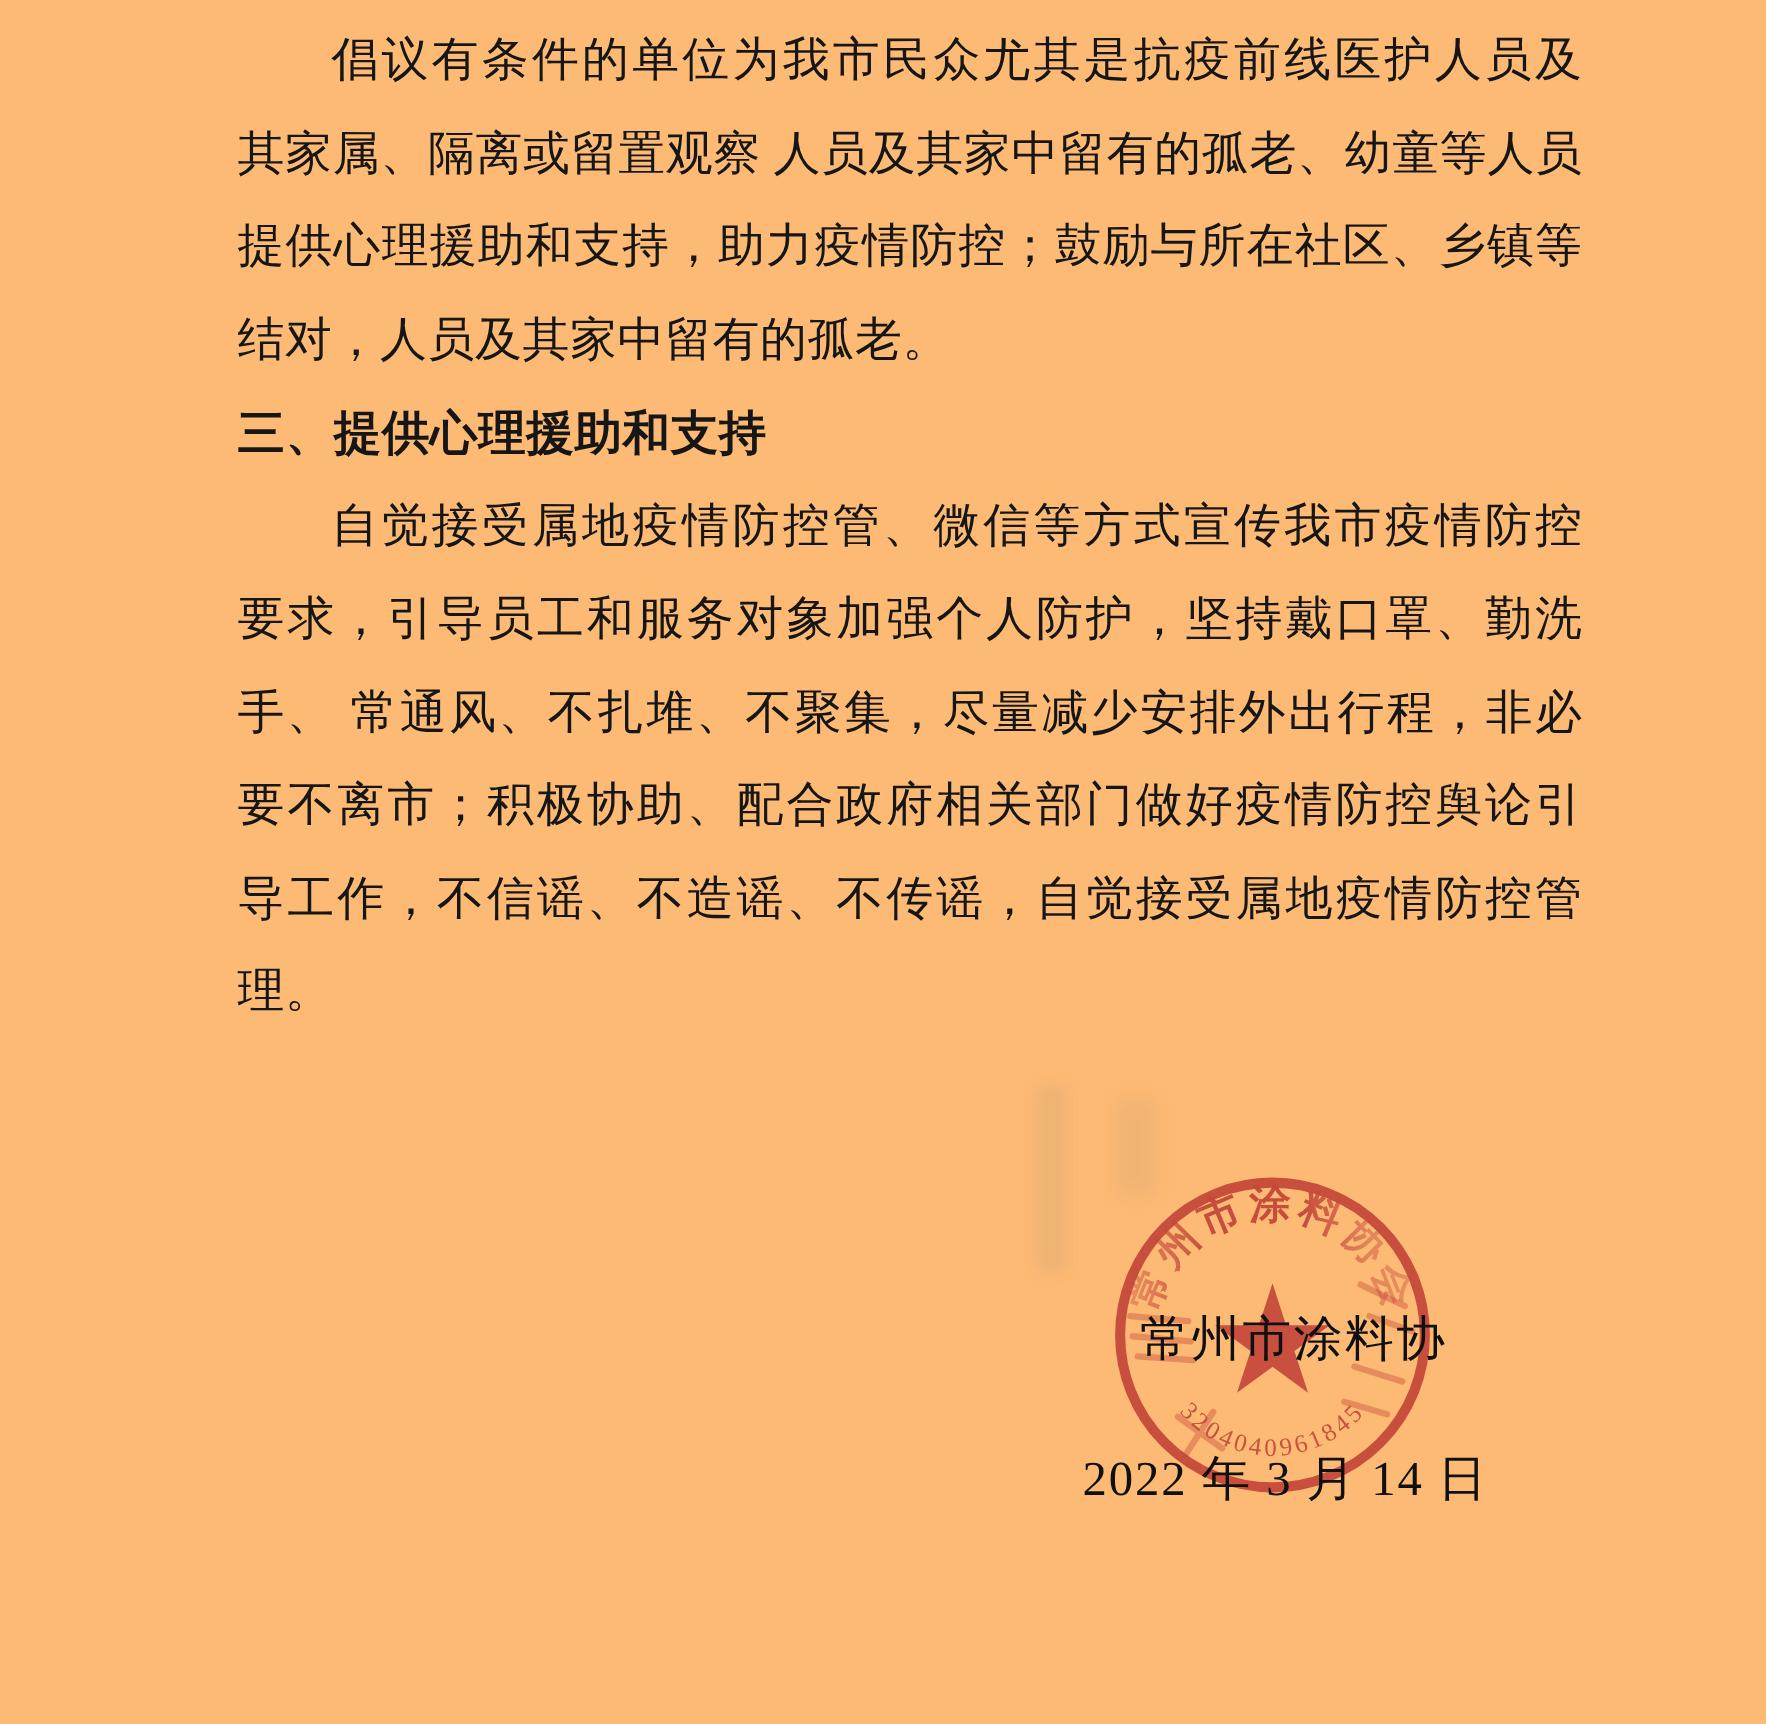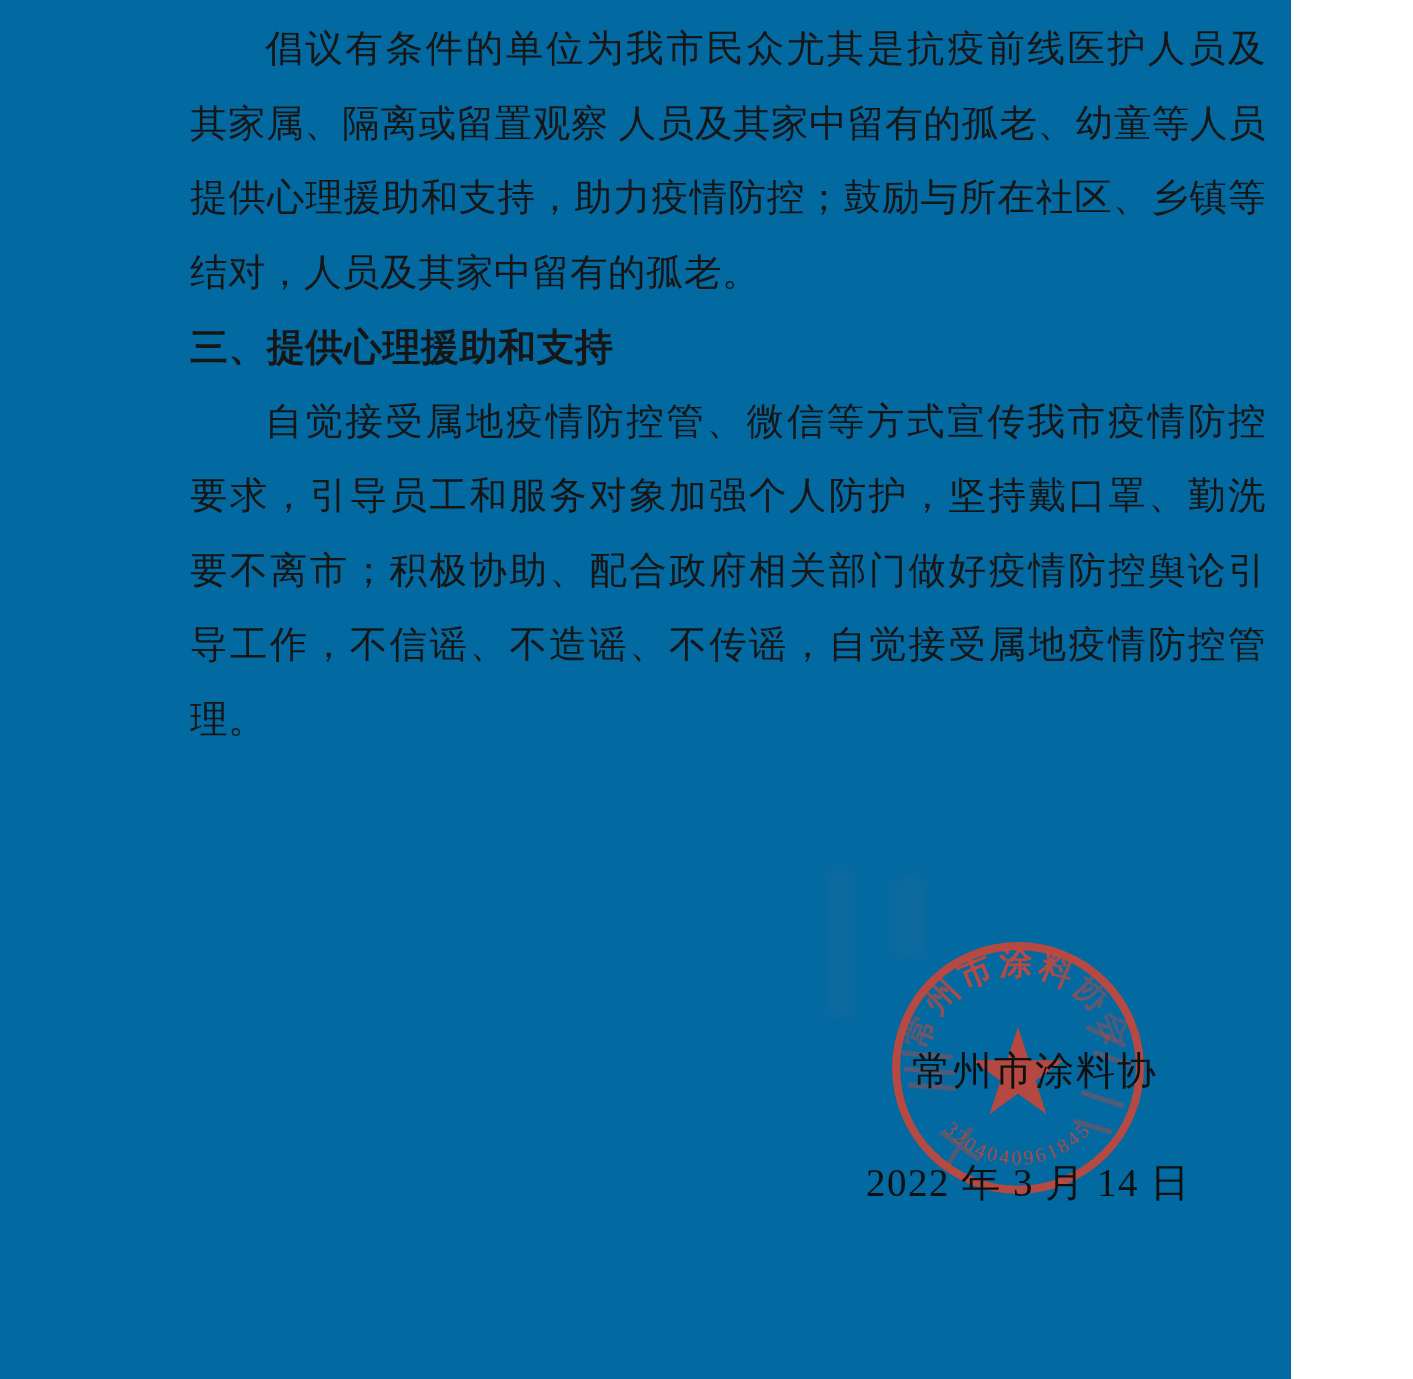--- a/index.html
+++ b/index.html
@@ -1,17 +1,17 @@
 <!DOCTYPE html>
 <html><head>
 <meta charset="utf-8">
 <style>
   html,body { margin:0; padding:0; background:#ffffff; }
   .page {
-    position:relative; width:1291px; height:1379px; background:#0369a1;
+    position:relative; width:1413px; height:1379px; background:#fdba74;
     font-family:"Liberation Serif","DejaVu Serif",serif; color:#161616; overflow:hidden;
   }
   .body-text { position:absolute; left:190px; top:12px; width:1076px; }
   .line {
     font-size:37.5px; height:74.5px; line-height:74.5px;
     text-align:justify; text-align-last:justify; text-justify:inter-character;
     letter-spacing:0.5px; white-space:normal;
   }
   .line.indent { text-indent:75px; }
   .line.para-end { text-align:left; text-align-last:left; }
@@ -37,20 +37,21 @@
   <div class="smudge s2"></div>
 
   <div class="body-text">
     <div class="line indent">倡议有条件的单位为我市民众尤其是抗疫前线医护人员及</div>
     <div class="line">其家属、隔离或留置观察 人员及其家中留有的孤老、幼童等人员</div>
     <div class="line">提供心理援助和支持，助力疫情防控；鼓励与所在社区、乡镇等</div>
     <div class="line para-end">结对，人员及其家中留有的孤老。</div>
     <div class="line heading">三、提供心理援助和支持</div>
     <div class="line indent">自觉接受属地疫情防控管、微信等方式宣传我市疫情防控</div>
     <div class="line">要求，引导员工和服务对象加强个人防护，坚持戴口罩、勤洗</div>
+    <div class="line">手、 常通风、不扎堆、不聚集，尽量减少安排外出行程，非必</div>
     <div class="line">要不离市；积极协助、配合政府相关部门做好疫情防控舆论引</div>
     <div class="line">导工作，不信谣、不造谣、不传谣，自觉接受属地疫情防控管</div>
     <div class="line para-end">理。</div>
   </div>
 
   <div class="seal-wrap">
     <svg viewBox="0 0 270 270" width="272" height="272">
       <defs>
         <linearGradient id="rimfade" x1="0" y1="0" x2="1" y2="0">
           <stop offset="0" stop-color="#c4473a" stop-opacity="0.30"></stop>

